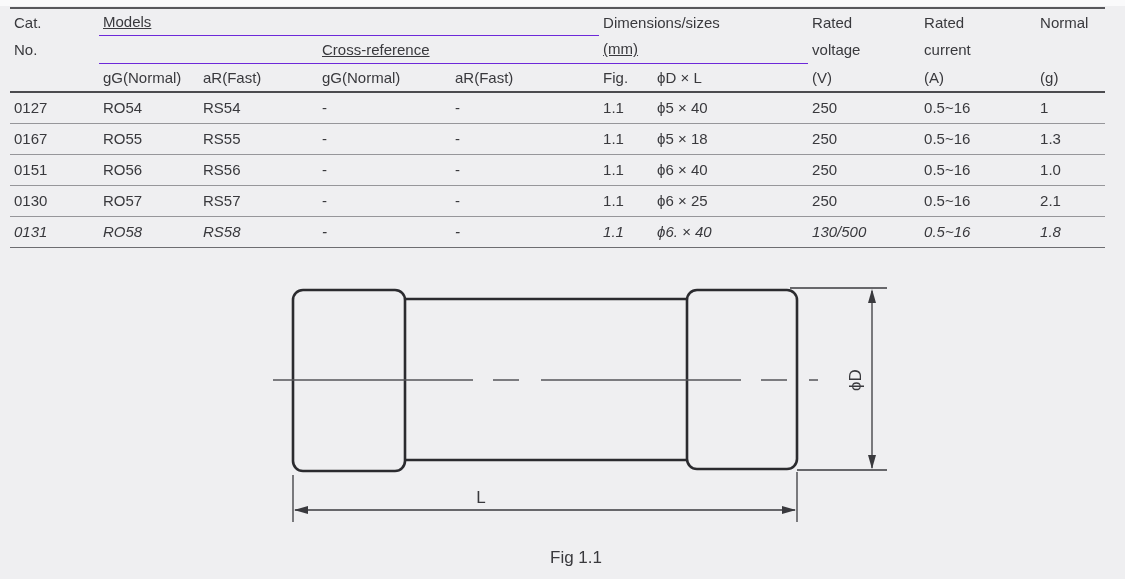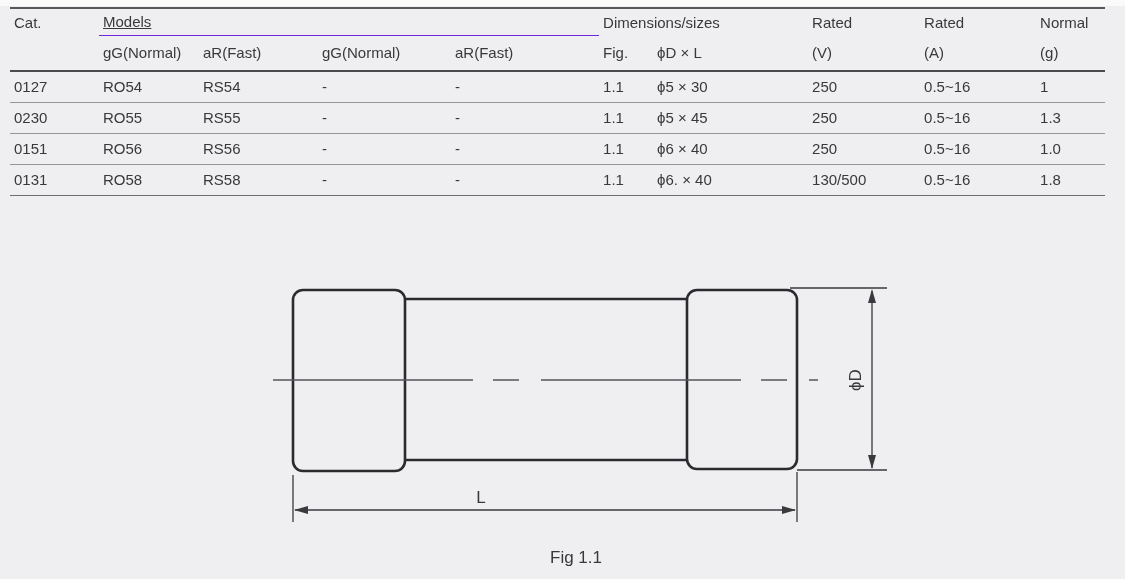--- a/index.html
+++ b/index.html
@@ -26,24 +26,24 @@
   .spec th, .spec td {
     font-weight: 400;
     text-align: left;
     padding: 0 0 0 4px;
     vertical-align: middle;
     white-space: nowrap;
     overflow: hidden;
   }
   .spec tr.h1 th { height: 27px; }
   .spec tr.h2 th { height: 28px; }
-  .spec tr.h3 th { height: 36px; border-bottom: 2px solid #4b4b4f; }
+  .spec tr.h3 th { height: 29px; border-bottom: 2px solid #4b4b4f; }
   .spec th.u { border-bottom: 1px solid #6d28d9; text-decoration: underline; }
   .spec tbody td { height: 31px; border-bottom: 1px solid #96969a; }
-  .spec tbody tr:last-child td { border-bottom: 1px solid #6d6d71; }
+  .spec tbody tr:last-child td { border-bottom: 1px solid #6d6d71; font-style: italic; }
   svg.diagram { position: absolute; left: 250px; top: 275px; }
   svg.diagram text {
     font-family: "Liberation Sans", "DejaVu Sans", sans-serif;
     font-size: 17px;
     fill: #39393d;
   }
 </style>
 </head>
 <body>
 
@@ -64,20 +64,29 @@
   </colgroup>
   <thead>
     <tr class="h1">
       <th>Cat.</th>
       <th class="u" colspan="4">Models</th>
       <th colspan="2">Dimensions/sizes</th>
       <th>Rated</th>
       <th>Rated</th>
       <th>Normal</th>
     </tr>
+    <tr class="h2">
+      <th>No.</th>
+      <th class="u" colspan="2"></th>
+      <th class="u" colspan="2">Cross-reference</th>
+      <th class="u" colspan="2">(mm)</th>
+      <th>voltage</th>
+      <th>current</th>
+      <th></th>
+    </tr>
     <tr class="h3">
       <th></th>
       <th>gG(Normal)</th>
       <th>aR(Fast)</th>
       <th>gG(Normal)</th>
       <th>aR(Fast)</th>
       <th>Fig.</th>
       <th>ϕD × L</th>
       <th>(V)</th>
       <th>(A)</th>
@@ -85,48 +94,60 @@
     </tr>
   </thead>
   <tbody>
     <tr>
       <td>0127</td>
       <td>RO54</td>
       <td>RS54</td>
       <td>-</td>
       <td>-</td>
       <td>1.1</td>
-      <td>ϕ5 × 30</td>
+      <td>ϕ5 × 40</td>
       <td>250</td>
       <td>0.5~16</td>
       <td>1</td>
     </tr>
     <tr>
-      <td>0230</td>
+      <td>0167</td>
       <td>RO55</td>
       <td>RS55</td>
       <td>-</td>
       <td>-</td>
       <td>1.1</td>
-      <td>ϕ5 × 45</td>
+      <td>ϕ5 × 18</td>
       <td>250</td>
       <td>0.5~16</td>
       <td>1.3</td>
     </tr>
     <tr>
       <td>0151</td>
       <td>RO56</td>
       <td>RS56</td>
       <td>-</td>
       <td>-</td>
       <td>1.1</td>
       <td>ϕ6 × 40</td>
       <td>250</td>
       <td>0.5~16</td>
       <td>1.0</td>
+    </tr>
+    <tr>
+      <td>0130</td>
+      <td>RO57</td>
+      <td>RS57</td>
+      <td>-</td>
+      <td>-</td>
+      <td>1.1</td>
+      <td>ϕ6 × 25</td>
+      <td>250</td>
+      <td>0.5~16</td>
+      <td>2.1</td>
     </tr>
     <tr>
       <td>0131</td>
       <td>RO58</td>
       <td>RS58</td>
       <td>-</td>
       <td>-</td>
       <td>1.1</td>
       <td>ϕ6. × 40</td>
       <td>130/500</td>

